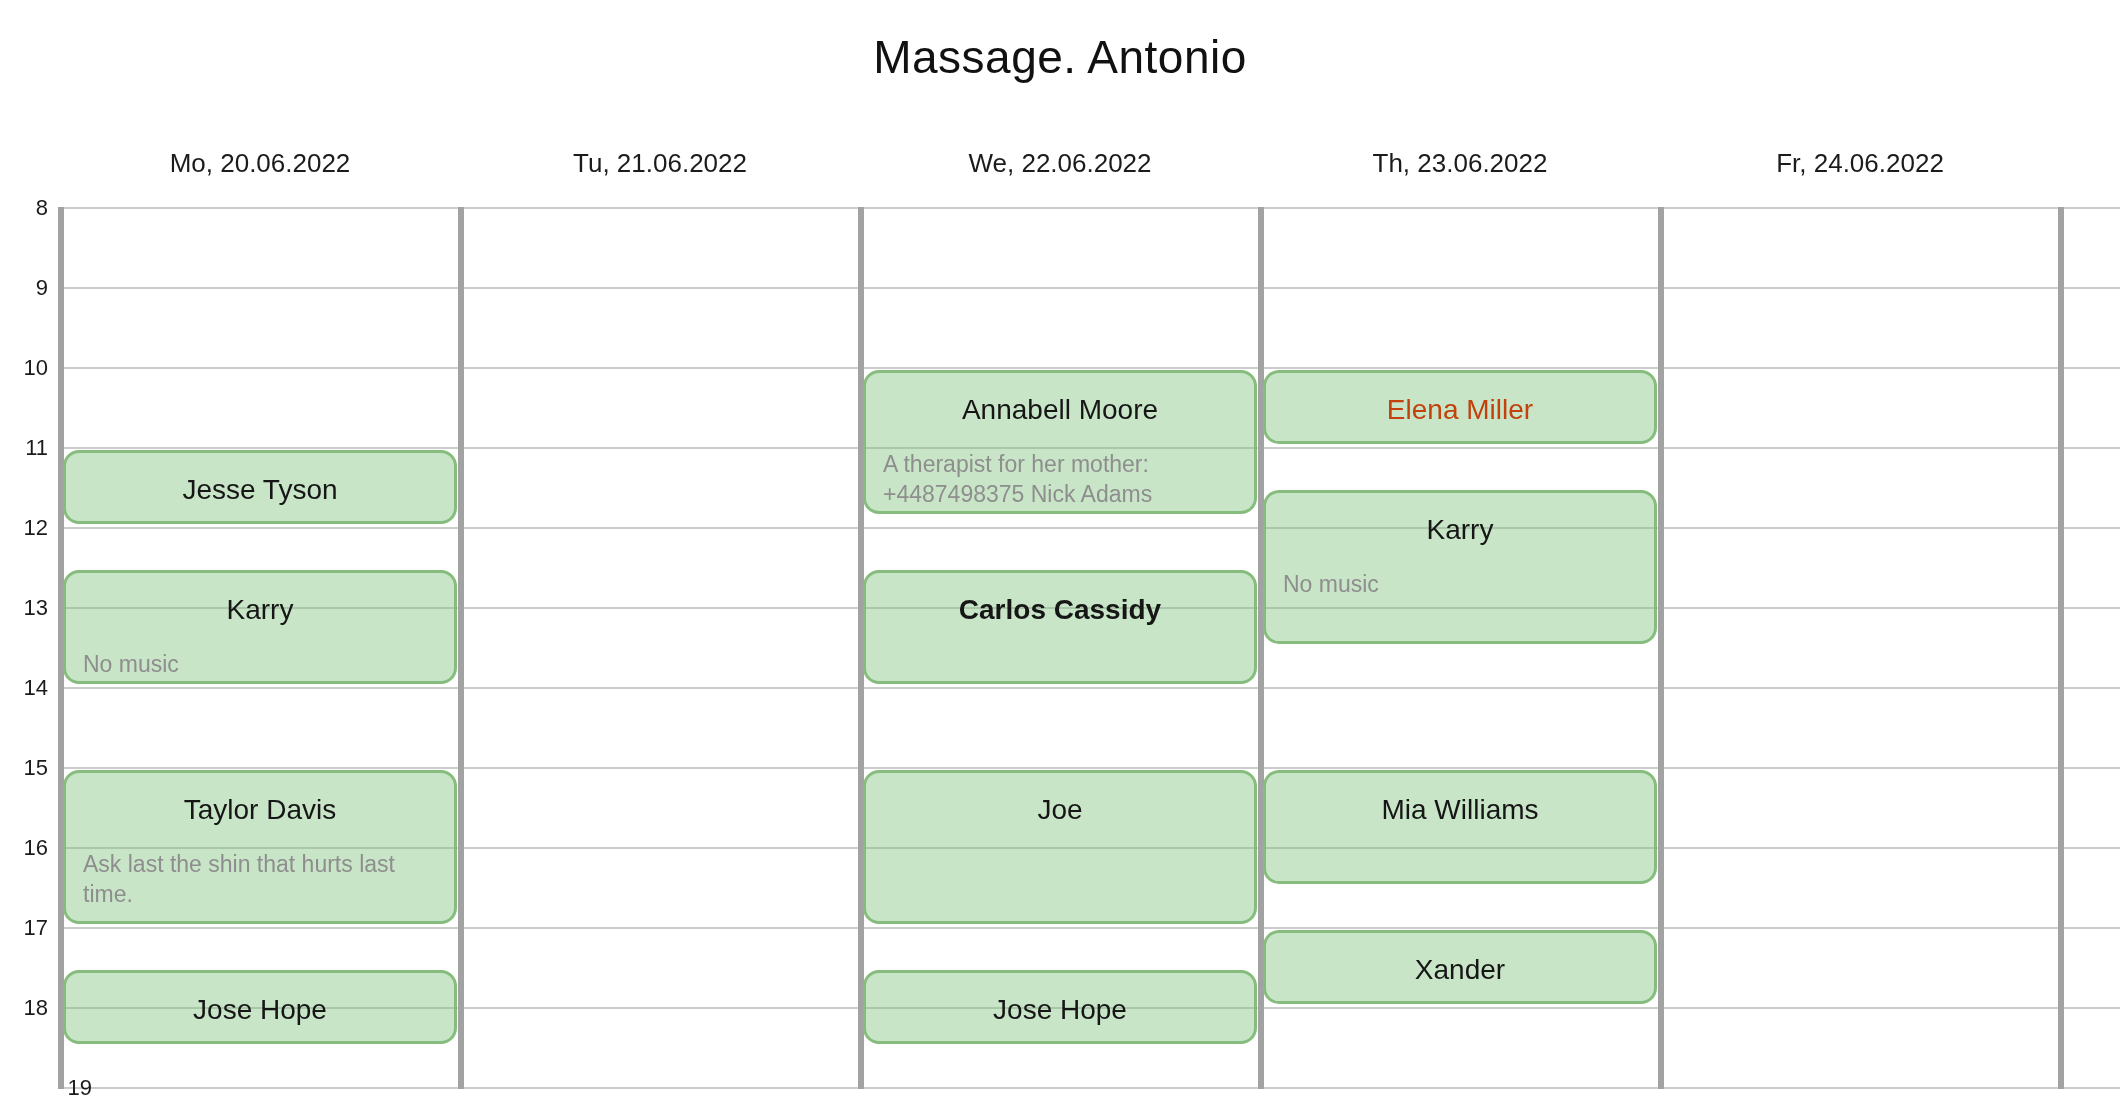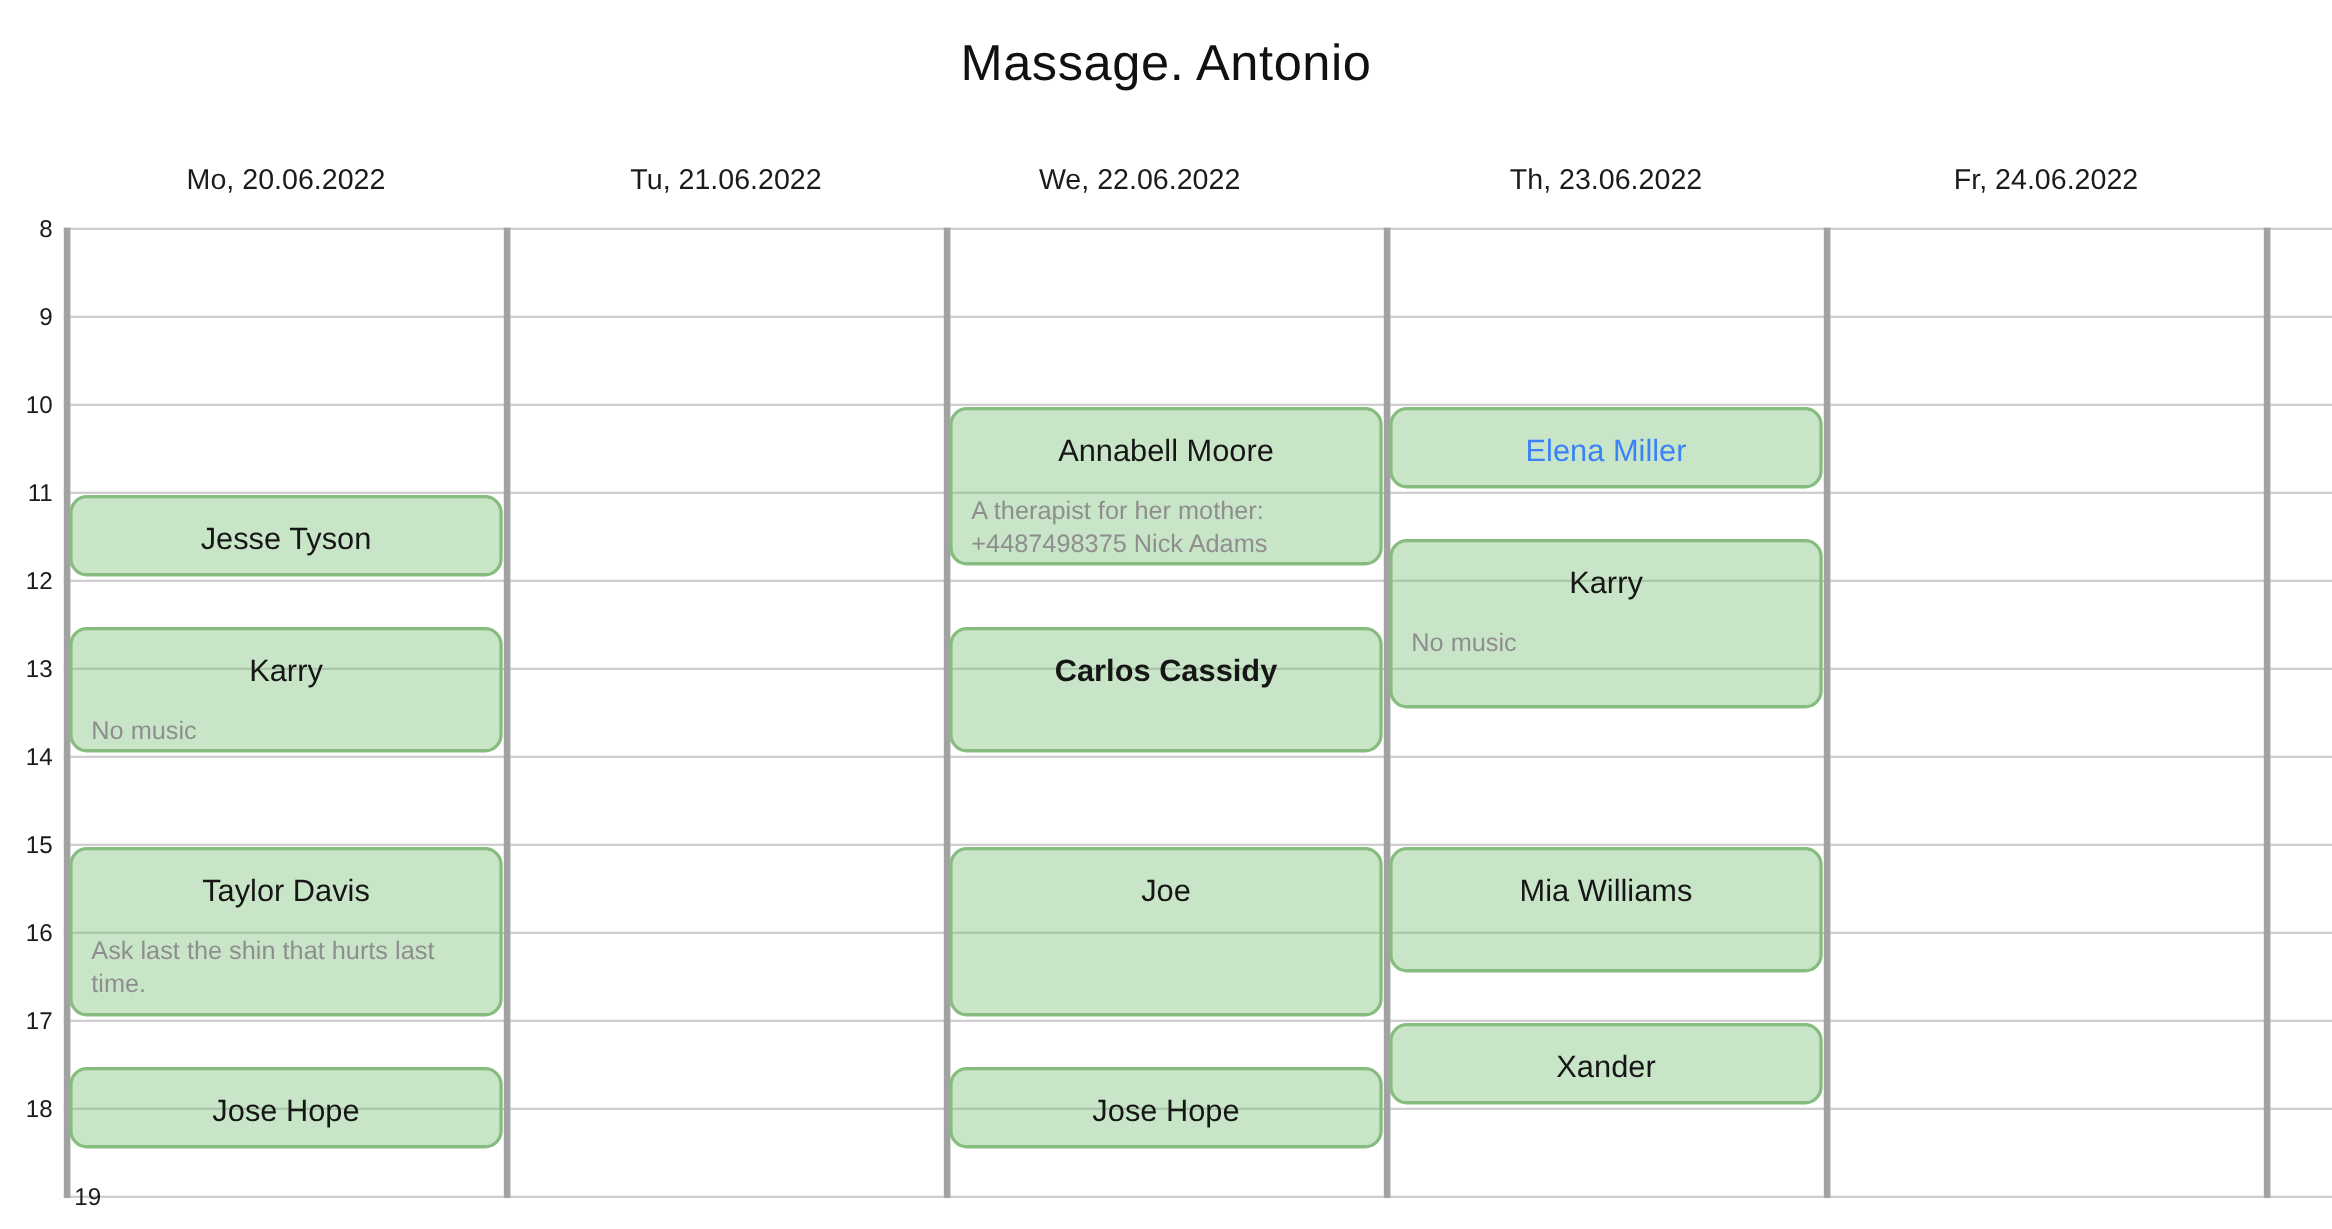--- a/index.html
+++ b/index.html
@@ -56,21 +56,21 @@
   }
 </style>
 </head>
 <body>
 
 <div class="page">
   <div class="page-title">Massage. Antonio</div>
   <div id="day-headers">
       <div class="day-header" style="left: 60px; width: 400px;">Mo, 20.06.2022</div>
       <div class="day-header" style="left: 460px; width: 400px;">Tu, 21.06.2022</div>
-      <div class="day-header" style="left: 836px; width: 400px;">We, 22.06.2022</div>
+      <div class="day-header" style="left: 860px; width: 400px;">We, 22.06.2022</div>
       <div class="day-header" style="left: 1260px; width: 400px;">Th, 23.06.2022</div>
       <div class="day-header" style="left: 1660px; width: 400px;">Fr, 24.06.2022</div>
     </div>
   <div id="grid">
       <div class="hour-line" style="left: 58px; width: 2062px; top: 207px;"></div>
       <div class="hour-label" style="left: 0px; top: 194px;">8</div>
       <div class="hour-line" style="left: 58px; width: 2062px; top: 287px;"></div>
       <div class="hour-label" style="left: 0px; top: 274px;">9</div>
       <div class="hour-line" style="left: 58px; width: 2062px; top: 367px;"></div>
       <div class="hour-label" style="left: 0px; top: 354px;">10</div>
@@ -121,21 +121,21 @@
       <div class="event" style="left: 863px; width: 394px; top: 570px; height: 114px; background: rgba(124, 194, 122, 0.42); border-color: rgb(134, 189, 126);">
         <div class="event-title" style="color: rgb(22, 22, 22); font-weight: bold;">Carlos Cassidy</div>
       </div>
       <div class="event" style="left: 863px; width: 394px; top: 770px; height: 154px; background: rgba(124, 194, 122, 0.42); border-color: rgb(134, 189, 126);">
         <div class="event-title" style="color: rgb(22, 22, 22);">Joe</div>
       </div>
       <div class="event" style="left: 863px; width: 394px; top: 970px; height: 74px; background: rgba(124, 194, 122, 0.42); border-color: rgb(134, 189, 126);">
         <div class="event-title" style="color: rgb(22, 22, 22);">Jose Hope</div>
       </div>
       <div class="event" style="left: 1263px; width: 394px; top: 370px; height: 74px; background: rgba(124, 194, 122, 0.42); border-color: rgb(134, 189, 126);">
-        <div class="event-title" style="color: #3b82f6;">Elena Miller</div>
+        <div class="event-title" style="color: #c2410c;">Elena Miller</div>
       </div>
       <div class="event" style="left: 1263px; width: 394px; top: 490px; height: 154px; background: rgba(124, 194, 122, 0.42); border-color: rgb(134, 189, 126);">
         <div class="event-title" style="color: rgb(22, 22, 22);">Karry</div>
         <div class="event-note" style="color: rgb(142, 142, 142);">No music</div>
       </div>
       <div class="event" style="left: 1263px; width: 394px; top: 770px; height: 114px; background: rgba(124, 194, 122, 0.42); border-color: rgb(134, 189, 126);">
         <div class="event-title" style="color: rgb(22, 22, 22);">Mia Williams</div>
       </div>
       <div class="event" style="left: 1263px; width: 394px; top: 930px; height: 74px; background: rgba(124, 194, 122, 0.42); border-color: rgb(134, 189, 126);">
         <div class="event-title" style="color: rgb(22, 22, 22);">Xander</div>

